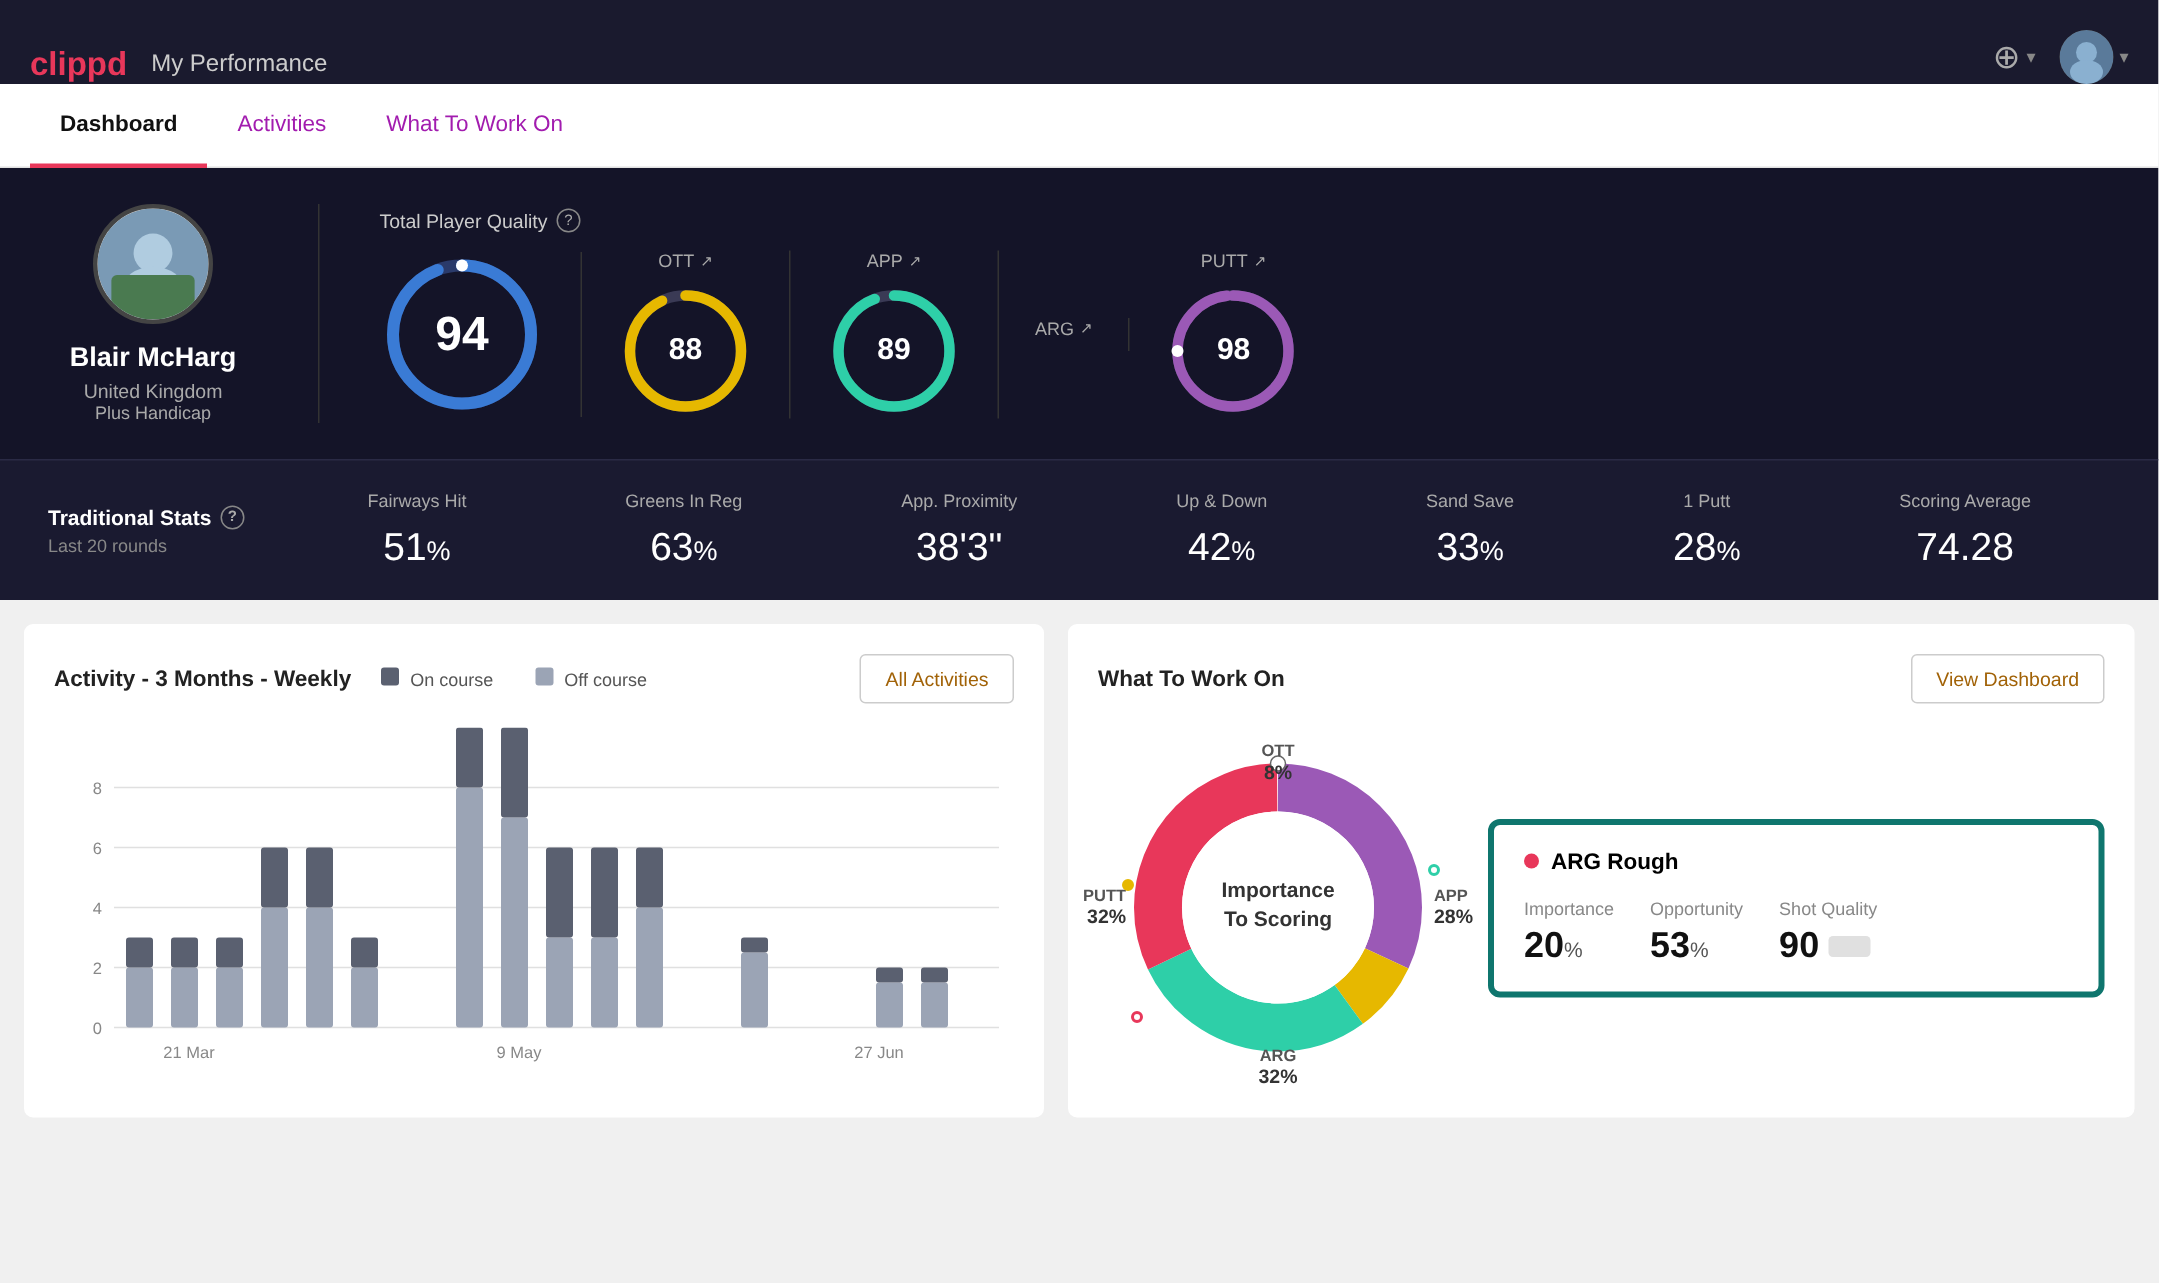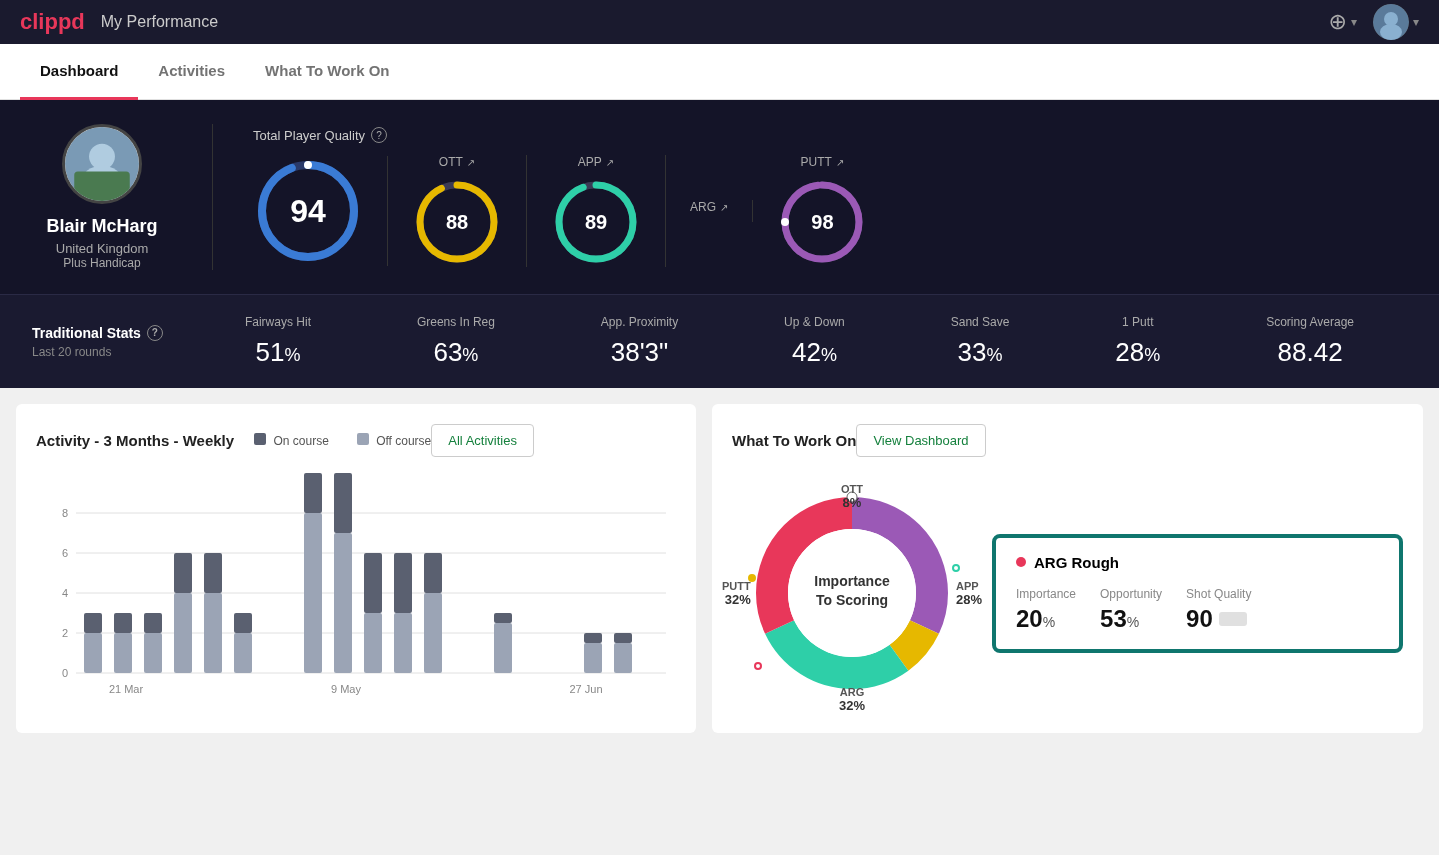--- a/index.html
+++ b/index.html
@@ -2,23 +2,23 @@
 <html><head>
   <meta charset="utf-8">
   <style>
     * { box-sizing: border-box; margin: 0; padding: 0; }
     body { font-family: -apple-system, BlinkMacSystemFont, 'Segoe UI', sans-serif; background: #f0f0f0; }
 
     
     .header {
       background: #1a1a2e;
       display: flex;
-      align-items: center;
+      align-items: flex-end;
       padding: 0 20px;
-      height: 44px;
+      height: 56px;
       justify-content: space-between;
     }
     .header-logo {
       display: flex;
       align-items: center;
       gap: 8px;
     }
     .logo-text {
       font-size: 22px;
       font-weight: 700;
@@ -63,24 +63,23 @@
     .nav-tabs {
       background: #fff;
       display: flex;
       border-bottom: 1px solid #e0e0e0;
       padding: 0 20px;
     }
     .nav-tab {
       padding: 18px 20px;
       cursor: pointer;
       font-size: 15px;
-      color: #737373;
+      color: #a21caf;
       border-bottom: 3px solid transparent;
       margin-bottom: -1px;
-      font-weight: bold;
     }
     .nav-tab.active {
       border-bottom: 3px solid #e8375a;
       color: #111;
       font-weight: 600;
     }
 
     
     .hero {
       background: #141428;
@@ -235,31 +234,32 @@
     }
     .panel {
       background: #fff;
       border-radius: 6px;
       padding: 20px;
       flex: 1;
     }
     .panel-header {
       display: flex;
       align-items: center;
+      justify-content: space-between;
       margin-bottom: 16px;
     }
     .panel-title { font-size: 15px; font-weight: 600; color: #222; }
     .panel-btn {
       border: 1px solid #ccc;
       background: #fff;
       padding: 8px 16px;
       border-radius: 4px;
       cursor: pointer;
       font-size: 13px;
-      color: #15803d;
+      color: #a16207;
     }
 
     
     .chart-legend {
       display: flex;
       gap: 28px;
       font-size: 12px;
       color: #555;
     }
     .legend-dot {
@@ -487,21 +487,21 @@
     <div class="stat-item">
       <div class="stat-name">Sand Save</div>
       <div class="stat-value">33<span style="font-size:18px;">%</span></div>
     </div>
     <div class="stat-item">
       <div class="stat-name">1 Putt</div>
       <div class="stat-value">28<span style="font-size:18px;">%</span></div>
     </div>
     <div class="stat-item">
       <div class="stat-name">Scoring Average</div>
-      <div class="stat-value">88.42</div>
+      <div class="stat-value">74.28</div>
     </div>
   </div>
 </div>
 
 <div class="bottom-panels">
 
   <div class="panel" style="max-width: 680px;">
     <div class="panel-header">
       <div style="display:flex; align-items:center; gap:20px;">
         <span class="panel-title">Activity - 3 Months - Weekly</span>

